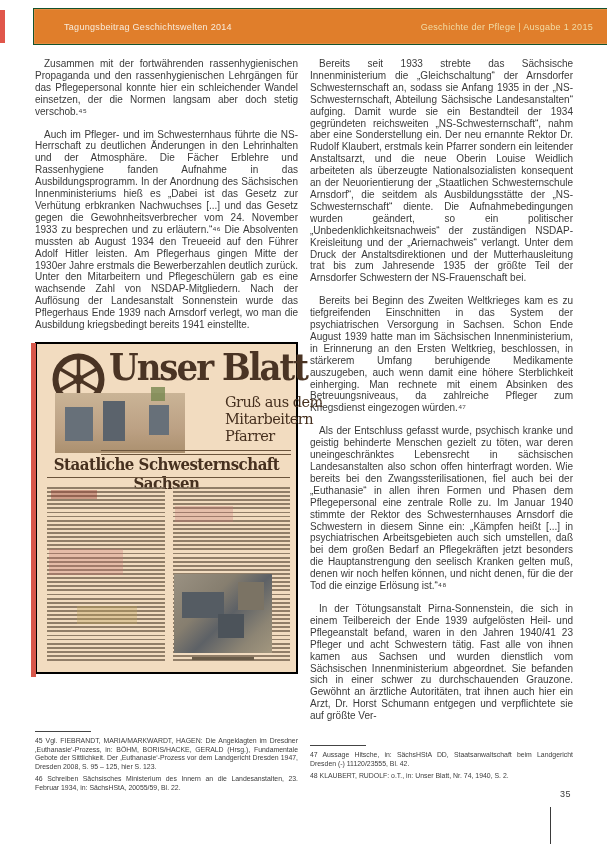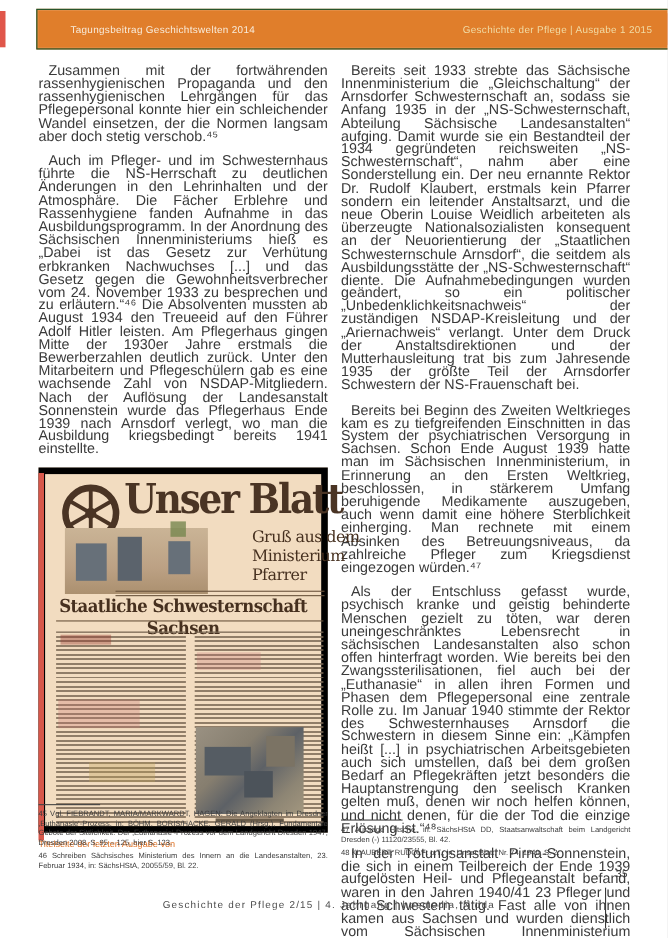--- a/index.html
+++ b/index.html
@@ -17,27 +17,27 @@
     padding:0 30px; box-shadow: inset 0 0 0 1px rgba(255,255,255,.12); margin-left: 25px;
   }
   .header-left  { font-size:9px; letter-spacing:.3px; color:#f8ecdc; }
   .header-right { font-size:9px; letter-spacing:.3px; color:#f1dca6; }
   .bleed-left  { position:absolute; left:0; top:10px; width:5px; height:33px; background:#e0564a; }
   .bleed-right { position:absolute; right:0; top:12px; width:4px; height:29px; background:#e8776a; }
   
   .columns { position:absolute; left:35px; top:58px; width:538px; display:flex; gap:12px; }
   .col { width:263px; }
   .body-par {
-    font-size:13px; line-height:11.9px; text-align:justify; text-indent:9px;
+    font-size:10px; line-height:11.9px; text-align:justify; text-indent:9px;
     color:#3a3a3a; margin-bottom:11px; hyphens:auto; -webkit-hyphens:auto;
   }
   
   .np-figure {
     position:relative; margin-top:9px; width:263px; height:332px;
-    background:#f2dcc0; border:6px solid #000000;
+    background:#f2dcc0; border:2px solid #000000;
   }
   .np-redline { position:absolute; left:-6px; top:-1px; width:5px; height:334px; background:#d7574a; }
   .np-wheel { position:absolute; left:13px; top:7px; width:57px; height:57px; }
   .np-title {
     position:absolute; left:72px; top:1px; white-space:nowrap;
     font-family:"DejaVu Serif", serif; font-weight:bold; font-size:34px;
     letter-spacing:-2px; color:#4a3424; transform:scaleY(1.1); transform-origin:top left;
   }
   .np-buildings { position:absolute; left:18px; top:49px; width:130px; height:60px;
     background:linear-gradient(180deg,#cab496 0%, #bca184 60%, #ab906f 100%); }
@@ -122,21 +122,21 @@
 
         <div class="np-buildings">
           <div class="np-gb np-gb1"></div>
           <div class="np-gb np-gb2"></div>
           <div class="np-gb np-gb3"></div>
           <div class="np-green"></div>
         </div>
 
         <div class="np-subtitle">
           <div>Gruß aus dem</div>
-          <div>Ministerium</div>
+          <div>Mitarbeitern</div>
           <div>Pfarrer</div>
         </div>
 
         <div class="np-dateline"></div>
         <div class="np-banner">Staatliche Schwesternschaft Sachsen</div>
         <div class="np-banner-rule"></div>
 
         <div class="np-cols">
           <div class="np-lines"></div>
           <div class="np-lines"></div>
@@ -148,21 +148,20 @@
 
         <div class="np-photo">
           <div class="np-pb np-pb1"></div>
           <div class="np-pb np-pb2"></div>
           <div class="np-pb np-pb3"></div>
         </div>
         <div class="np-photo-capline"></div>
       </div>
 
       <div class="fig-cap">
-        <div>Titelseite der letzten Ausgabe von</div>
       </div>
     </div>
 
     <div class="col">
       <p class="body-par">Bereits seit 1933 strebte das Sächsische Innenministerium die „Gleichschaltung“ der Arnsdorfer Schwesternschaft an, sodass sie Anfang 1935 in der „NS-Schwesternschaft, Abteilung Sächsische Landesanstalten“ aufging. Damit wurde sie ein Bestandteil der 1934 gegründeten reichsweiten „NS-Schwesternschaft“, nahm aber eine Sonderstellung ein. Der neu ernannte Rektor Dr. Rudolf Klaubert, erstmals kein Pfarrer sondern ein leitender Anstaltsarzt, und die neue Oberin Louise Weidlich arbeiteten als überzeugte Nationalsozialisten konsequent an der Neuorientierung der „Staatlichen Schwesternschule Arnsdorf“, die seitdem als Ausbildungsstätte der „NS-Schwesternschaft“ diente. Die Aufnahmebedingungen wurden geändert, so ein politischer „Unbedenklichkeitsnachweis“ der zuständigen NSDAP-Kreisleitung und der „Ariernachweis“ verlangt. Unter dem Druck der Anstaltsdirektionen und der Mutterhausleitung trat bis zum Jahresende 1935 der größte Teil der Arnsdorfer Schwestern der NS-Frauenschaft bei.</p>
       <p class="body-par">Bereits bei Beginn des Zweiten Weltkrieges kam es zu tiefgreifenden Einschnitten in das System der psychiatrischen Versorgung in Sachsen. Schon Ende August 1939 hatte man im Sächsischen Innenministerium, in Erinnerung an den Ersten Weltkrieg, beschlossen, in stärkerem Umfang beruhigende Medikamente auszugeben, auch wenn damit eine höhere Sterblichkeit einherging. Man rechnete mit einem Absinken des Betreuungsniveaus, da zahlreiche Pfleger zum Kriegsdienst eingezogen würden.⁴⁷</p>
       <p class="body-par">Als der Entschluss gefasst wurde, psychisch kranke und geistig behinderte Menschen gezielt zu töten, war deren uneingeschränktes Lebensrecht in sächsischen Landesanstalten also schon offen hinterfragt worden. Wie bereits bei den Zwangssterilisationen, fiel auch bei der „Euthanasie“ in allen ihren Formen und Phasen dem Pflegepersonal eine zentrale Rolle zu. Im Januar 1940 stimmte der Rektor des Schwesternhauses Arnsdorf die Schwestern in diesem Sinne ein: „Kämpfen heißt [...] in psychiatrischen Arbeitsgebieten auch sich umstellen, daß bei dem großen Bedarf an Pflegekräften jetzt besonders die Hauptanstrengung den seelisch Kranken gelten muß, denen wir noch helfen können, und nicht denen, für die der Tod die einzige Erlösung ist.“⁴⁸</p>
       <p class="body-par">In der Tötungsanstalt Pirna-Sonnenstein, die sich in einem Teilbereich der Ende 1939 aufgelösten Heil- und Pflegeanstalt befand, waren in den Jahren 1940/41 23 Pfleger und acht Schwestern tätig. Fast alle von ihnen kamen aus Sachsen und wurden dienstlich vom Sächsischen Innenministerium abgeordnet. Sie befanden sich in einer schwer zu durchschauenden Grauzone. Gewöhnt an ärztliche Autoritäten, trat ihnen auch hier ein Arzt, Dr. Horst Schumann entgegen und verpflichtete sie auf größte Ver-</p>
     </div>
   </div>
@@ -171,17 +170,16 @@
     <div class="fn-rule"></div>
     <p>45 Vgl. FIEBRANDT, MARIA/MARKWARDT, HAGEN: Die Angeklagten im Dresdner ‚Euthanasie‘-Prozess, in: BÖHM, BORIS/HACKE, GERALD (Hrsg.), Fundamentale Gebote der Sittlichkeit. Der ‚Euthanasie‘-Prozess vor dem Landgericht Dresden 1947, Dresden 2008, S. 95 – 125, hier S. 123.</p>
     <p>46 Schreiben Sächsisches Ministerium des Innern an die Landesanstalten, 23. Februar 1934, in: SächsHStA, 20055/59, Bl. 22.</p>
   </div>
   <div class="fns fns-right">
     <div class="fn-rule"></div>
     <p>47 Aussage Hitsche, in: SächsHStA DD, Staatsanwaltschaft beim Landgericht Dresden (-) 11120/23555, Bl. 42.</p>
     <p>48 KLAUBERT, RUDOLF: o.T., in: Unser Blatt, Nr. 74, 1940, S. 2.</p>
   </div>
 
-  <div class="footer-line">Geschichte der Pflege 2/15 | 4. Jahrgang | hpsmedia, Nidda</div>
   <div class="footer-divider"></div>
   <div class="footer-page">35</div>
 
 </div>
 
 </body></html>

